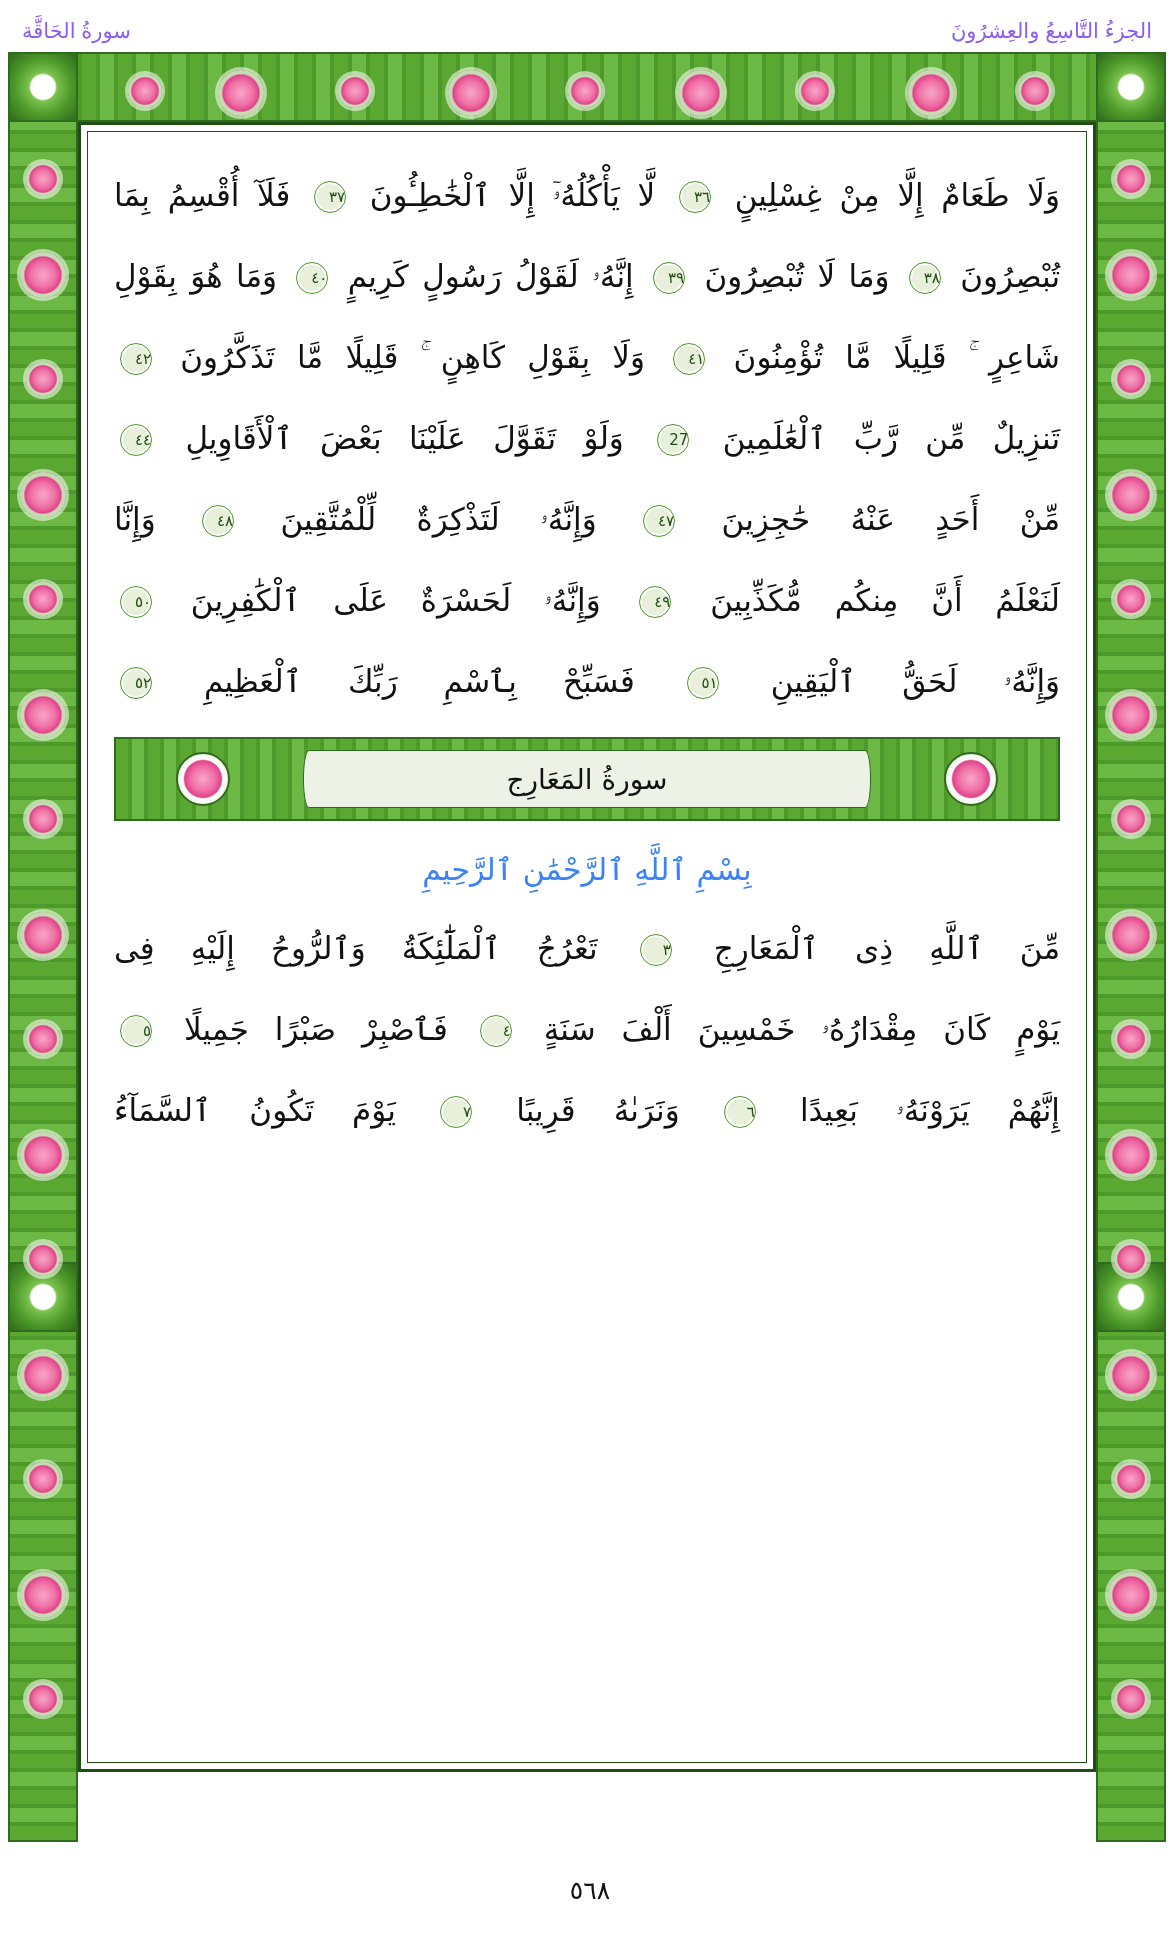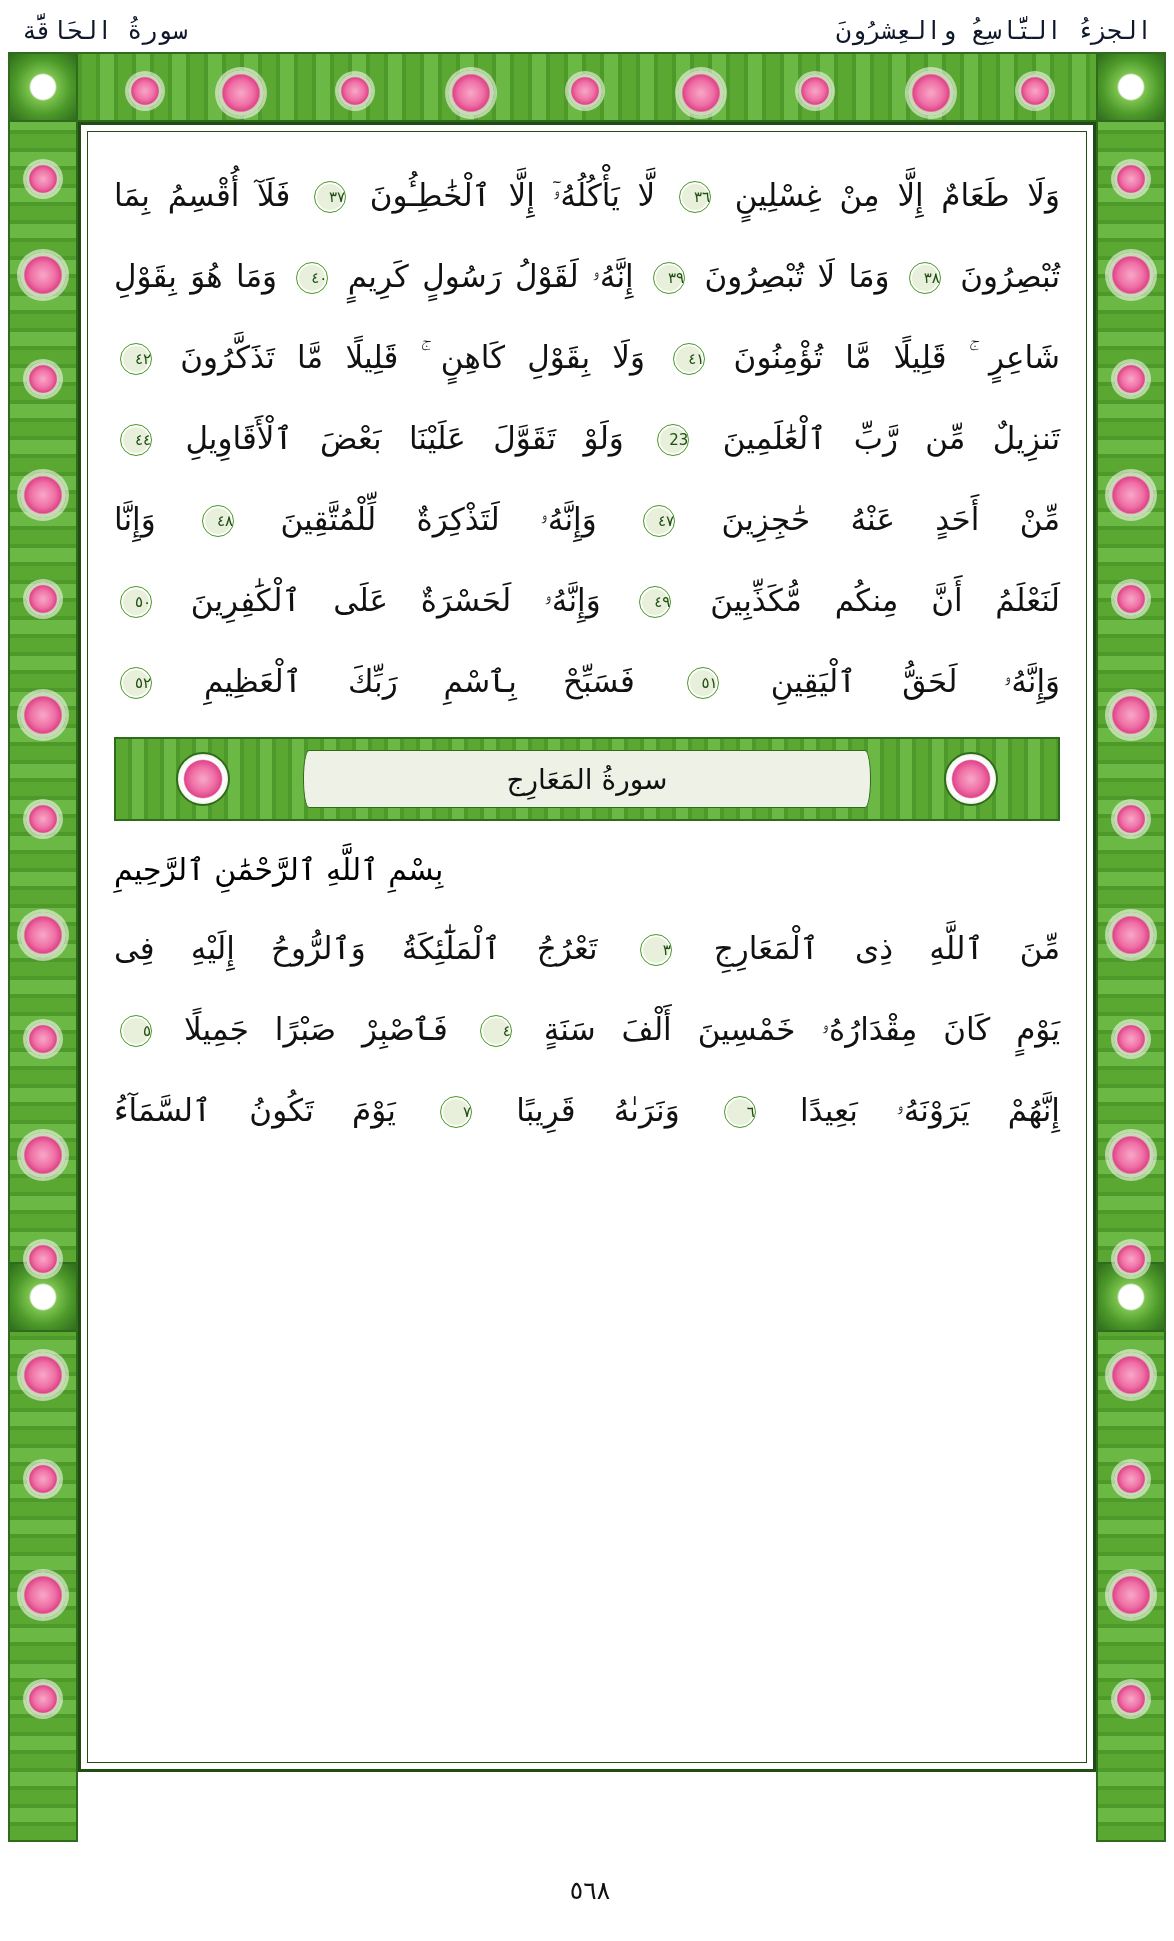--- a/index.html
+++ b/index.html
@@ -24,23 +24,23 @@
     width: 1174px;
     height: 34px;
     display: flex;
     justify-content: space-between;
     align-items: center;
     padding: 0 22px;
     box-sizing: border-box;
     direction: rtl;
   }
   .header-text {
-    font-family: Liberation Mono, monospace;
-    font-size: 25px;
-    color: #0f172a;
+    font-family: Liberation Sans, sans-serif;
+    font-size: 21px;
+    color: #8b5cf6;
     white-space: nowrap;
     letter-spacing: 0;
   }
 
   
   .frame-outer {
     position: absolute;
     top: 52px;
     left: 8px;
     width: 1158px;
@@ -216,25 +216,25 @@
       radial-gradient(circle at 50% 50%,
         #f7a8c8 0%, #ef6fa5 34%,
         #e0458a 52%, #ffffff 56%, #d8e6c8 100%);
     border: 2px solid #2f6b1c;
   }
   .banner-rosette.l { left: 60px; }
   .banner-rosette.r { right: 60px; }
 
   
   .basmala {
-    text-align: left;
+    text-align: center;
     direction: rtl;
     font-family: "DejaVu Sans", sans-serif;
     font-size: 30px;
-    color: #000000;
+    color: #3b82f6;
     height: 78px;
     line-height: 78px;
   }
 
   
   .page-number {
     position: absolute;
     bottom: 36px;
     left: 3px;
     width: 1174px;
@@ -347,21 +347,21 @@
             <span>شَاعِرٍ ۚ قَلِيلًا مَّا تُؤْمِنُونَ</span>
             <span class="ayah-num">٤١</span>
             <span>وَلَا بِقَوْلِ كَاهِنٍ ۚ قَلِيلًا مَّا تَذَكَّرُونَ</span>
             <span class="ayah-num">٤٢</span>
           </div>
         </div>
 
         <div class="q-line">
           <div class="q-text">
             <span>تَنزِيلٌ مِّن رَّبِّ ٱلْعَٰلَمِينَ</span>
-            <span class="ayah-num">23</span>
+            <span class="ayah-num">27</span>
             <span>وَلَوْ تَقَوَّلَ عَلَيْنَا بَعْضَ ٱلْأَقَاوِيلِ</span>
             <span class="ayah-num">٤٤</span>
           </div>
         </div>
 
 
         <div class="q-line">
           <div class="q-text">
             <span>مِّنْ أَحَدٍ عَنْهُ حَٰجِزِينَ</span>
             <span class="ayah-num">٤٧</span>

